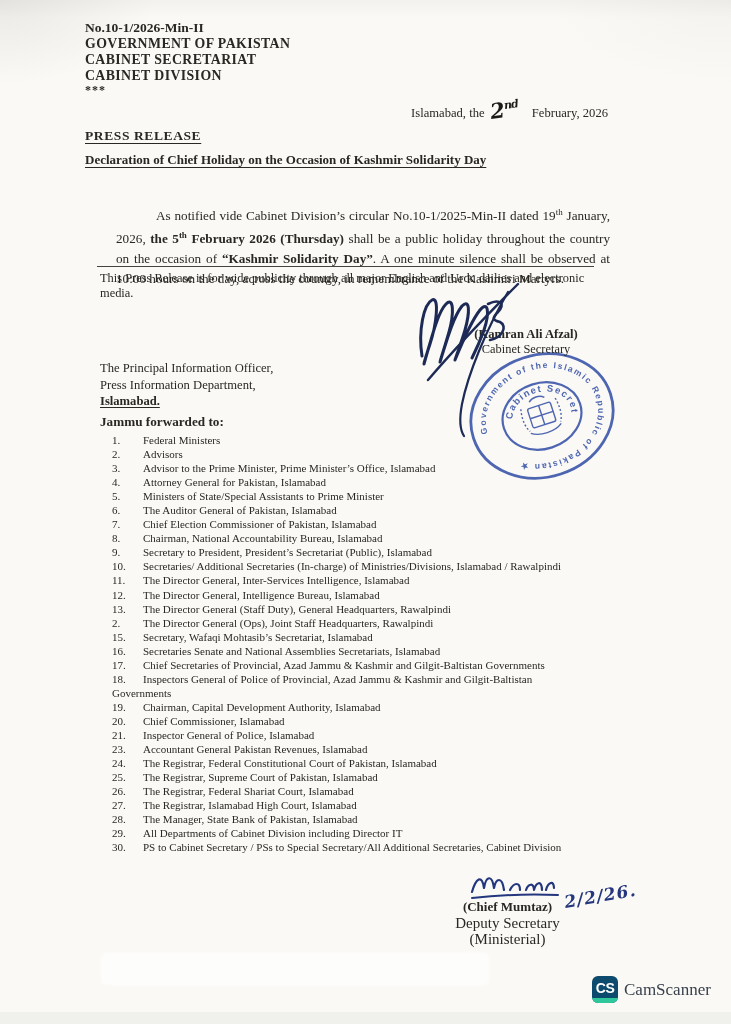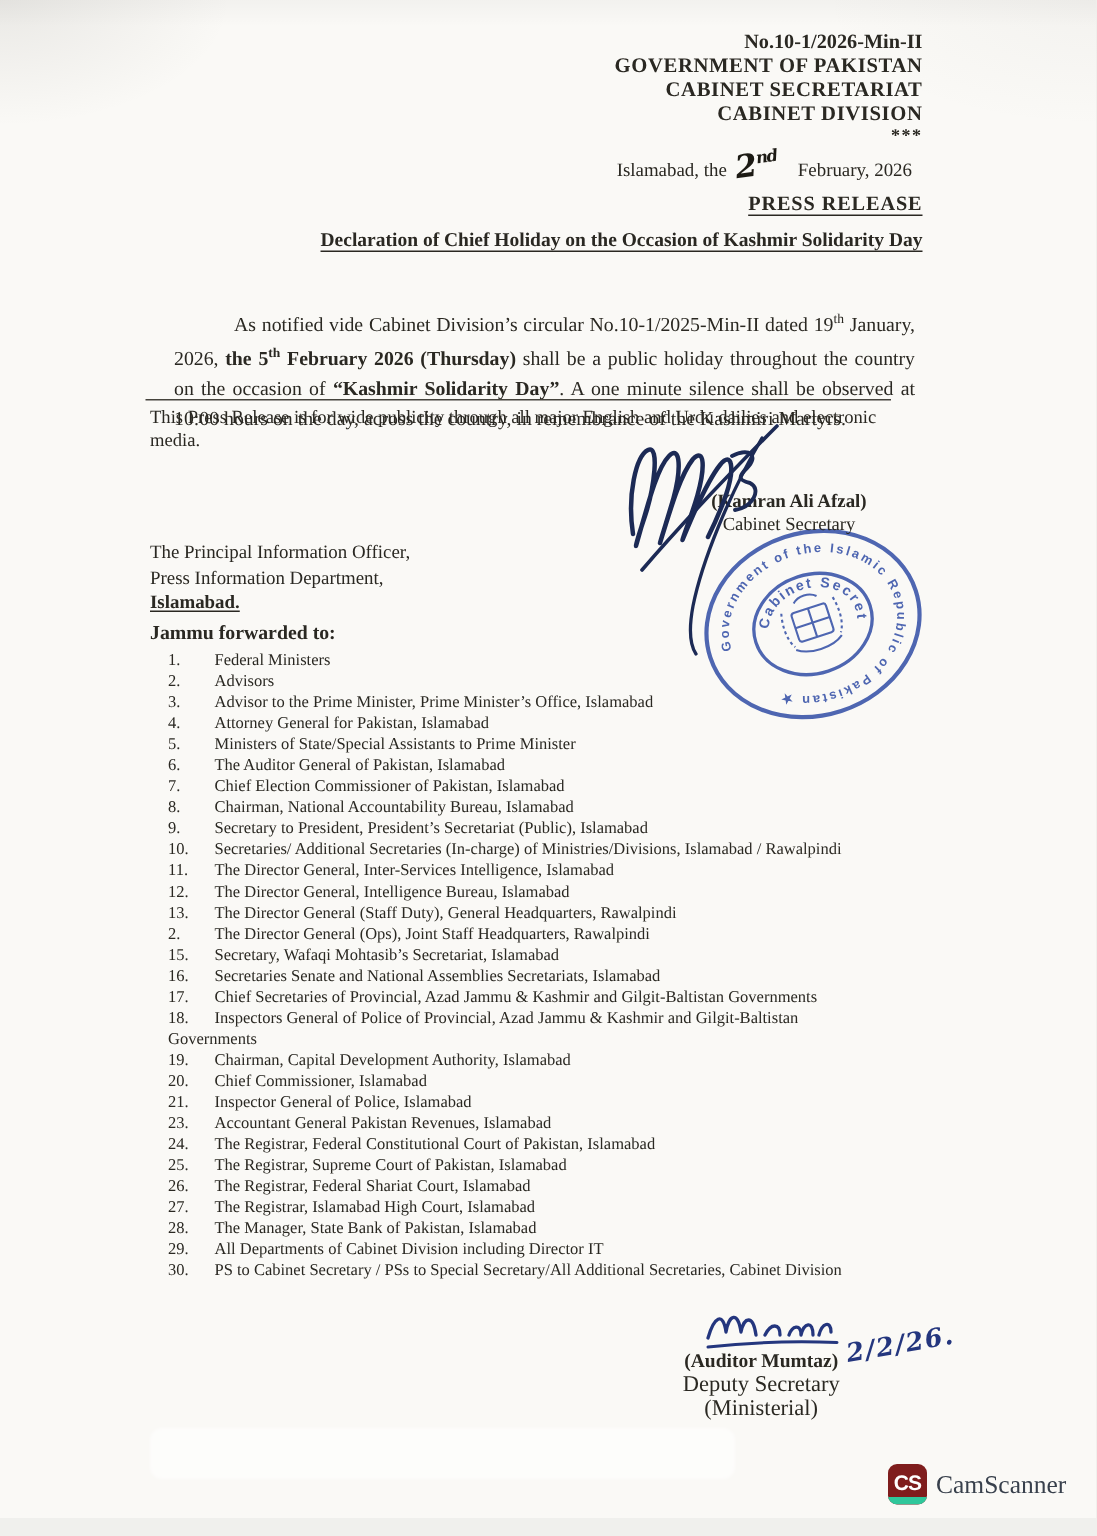--- a/index.html
+++ b/index.html
@@ -11,21 +11,21 @@
   }
   .page::before{content:"";position:absolute;inset:0;pointer-events:none;
     background:
       radial-gradient(220px 120px at 0% 0%, rgba(90,88,80,.10), transparent 70%),
       radial-gradient(260px 120px at 100% 0%, rgba(120,118,110,.05), transparent 70%),
       linear-gradient(180deg, rgba(0,0,0,.03) 0, transparent 18px);
   }
   .scan-strip{position:absolute;left:0;bottom:0;width:731px;height:12px;background:#f0f0ed;}
   .scan-glare{position:absolute;left:100px;top:952px;width:390px;height:34px;background:rgba(255,255,255,.6);border-radius:8px;filter:blur(1px);}
   .abs{position:absolute;}
-  .center{text-align:right;}
+  .center{text-align:left;}
 
   .doc-header{top:20px;left:85px;width:530px;line-height:16px;}
   .doc-header .ref{font-size:13.5px;font-weight:bold;}
   .doc-header .org{font-size:13.8px;font-weight:bold;letter-spacing:.4px;}
   .doc-header .stars{font-size:12px;font-weight:bold;letter-spacing:1px;line-height:12px;}
 
   .dateline{top:97px;left:340px;width:268px;display:flex;align-items:baseline;justify-content:flex-end;font-size:12.6px;}
   .hand-day{font-family:"DejaVu Serif",serif;font-style:italic;font-weight:bold;font-size:21px;
     display:inline-block;transform:rotate(-8deg);margin:0 14px 0 5px;color:#1c1a14;}
   .hand-day sup{font-size:11px;letter-spacing:-1px;}
@@ -58,21 +58,21 @@
   .copy-list .num{display:inline-block;width:31px;}
   .copy-list .txt{white-space:nowrap;}
   .copy-list li{white-space:nowrap;}
 
   .sig2-ink{top:868px;left:468px;width:168px;height:50px;z-index:2;}
   .sig2-text{top:899px;left:420px;width:175px;text-align:center;}
   .sig2-text .name{font-size:13px;font-weight:bold;line-height:16px;}
   .sig2-text .title{font-size:15px;line-height:16px;}
 
   .camscanner{top:976px;left:592px;display:flex;align-items:center;gap:6px;}
-  .cs-icon{position:relative;width:26px;height:27px;border-radius:6px;background:#7f1d1d;overflow:hidden;
+  .cs-icon{position:relative;width:26px;height:27px;border-radius:6px;background:#0c4a6e;overflow:hidden;
     display:flex;align-items:center;justify-content:center;}
   .cs-icon .cs-letters{color:#fff;font-family:"Liberation Sans",sans-serif;font-weight:bold;font-size:14px;
     letter-spacing:-.5px;margin-top:-4px;}
   .cs-strip{position:absolute;left:0;bottom:0;width:100%;height:5px;background:#2fc79b;}
   .cs-label{font-size:17px;color:#38404c;}
 </style>
 </head>
 <body>
 
 <div class="page">
@@ -185,21 +185,21 @@
            M 42,22 C 46,14 52,14 52,22 M 58,22 C 60,16 66,14 66,22
            C 68,14 74,12 74,22 M 78,22 C 80,14 86,12 86,20"></path>
       <path stroke-width="2" d="M 4,30 C 30,27 62,26 90,27"></path>
     </g>
     <g transform="rotate(-10 120 30)">
       <text x="96" y="36" fill="#24367e" font-family="DejaVu Serif, serif" font-style="italic" font-weight="bold" font-size="17" letter-spacing="1">2/2/26.</text>
     </g>
   </svg>
 
   <div class="abs sig2-text">
-    <div class="name">(Auditor Mumtaz)</div>
+    <div class="name">(Chief Mumtaz)</div>
     <div class="title">Deputy Secretary (Ministerial)</div>
   </div>
 
   <div class="scan-glare"></div>
   <div class="scan-strip"></div>
 
   <div class="abs camscanner">
     <div class="cs-icon">
       <span class="cs-letters">CS</span>
       <div class="cs-strip"></div>

